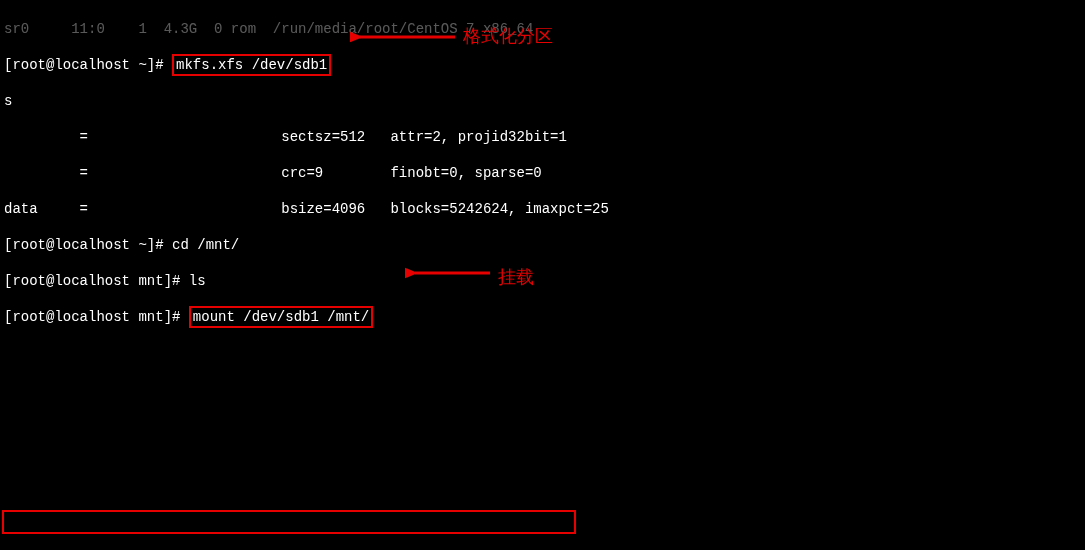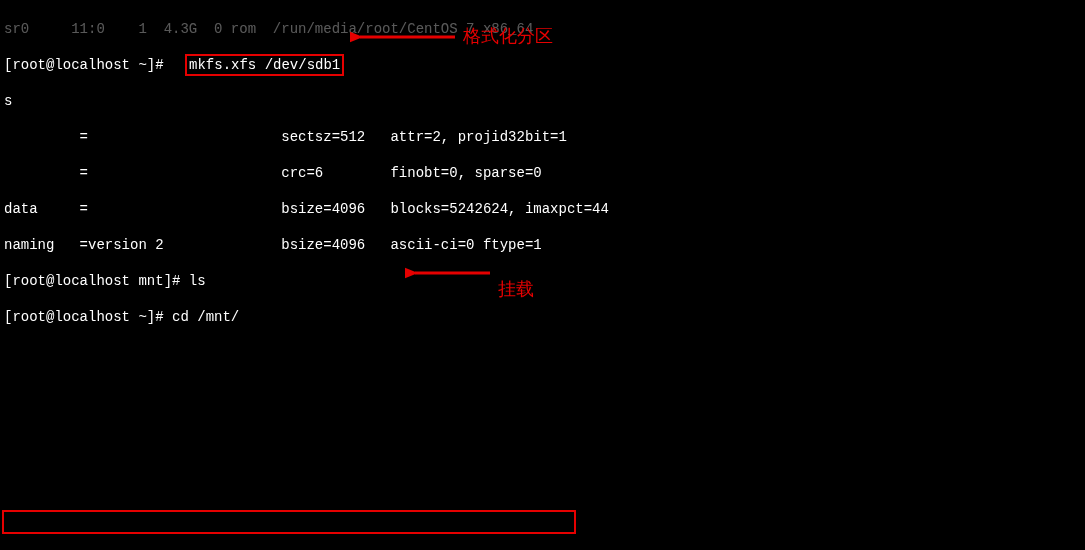--- a/index.html
+++ b/index.html
@@ -14,21 +14,21 @@
     height: 550px;
     box-sizing: border-box;
     overflow: hidden;
     position: relative;
   }
   .term { white-space: pre; position: relative; }
   .box-red {
     border: 2px solid #e60000;
     display: inline-block;
     padding: 0 2px;
-    margin: -2px 13px;
+    margin: -2px 0;
   }
   .box-red-row {
     border: 2px solid #e60000;
     position: absolute;
     pointer-events: none;
   }
   .anno {
     position: absolute;
     color: #e60000;
     font-family: "Microsoft YaHei", sans-serif;
@@ -42,25 +42,25 @@
   }
 </style>
 </head>
 <body>
 
 <div class="term">
 <div style="opacity:0.35">sr0     11:0    1  4.3G  0 rom  /run/media/root/CentOS 7 x86_64</div>
 <div><span>[root@localhost ~]# </span><span class="box-red">mkfs.xfs /dev/sdb1</span></div>
 <div>s</div>
 <div>         =                       sectsz=512   attr=2, projid32bit=1</div>
-<div>         =                       crc=6        finobt=0, sparse=0</div>
-<div>data     =                       bsize=4096   blocks=5242624, imaxpct=44</div>
-<div>naming   =version 2              bsize=4096   ascii-ci=0 ftype=1</div>
+<div>         =                       crc=9        finobt=0, sparse=0</div>
+<div>data     =                       bsize=4096   blocks=5242624, imaxpct=25</div>
+<div>[root@localhost ~]# cd /mnt/</div>
 <div>[root@localhost mnt]# ls</div>
-<div>[root@localhost ~]# cd /mnt/</div>
+<div><span>[root@localhost mnt]# </span><span class="box-red">mount /dev/sdb1 /mnt/</span></div>
 
 
 
 
 
 
 
 
 
 
@@ -83,13 +83,13 @@
 <svg class="arrow" style="left:405px; top:258px; width:90px; height:30px;">
   <defs>
       <marker id="ah2" markerWidth="10" markerHeight="8" refX="1" refY="4" orient="auto">
     <polygon points="10 0, 0 4, 10 8" fill="#e60000"></polygon>
       </marker>
     </defs>
   <line x1="85" y1="15" x2="10" y2="15" stroke="#e60000" stroke-width="3" marker-end="url(#ah2)"></line>
 </svg>
 
 <div class="anno" style="left:463px; top:27px;">格式化分区</div>
-<div class="anno" style="left:498px; top:280px;">挂载</div>
+<div class="anno" style="left:498px; top:268px;">挂载</div>
 
 </body></html>

